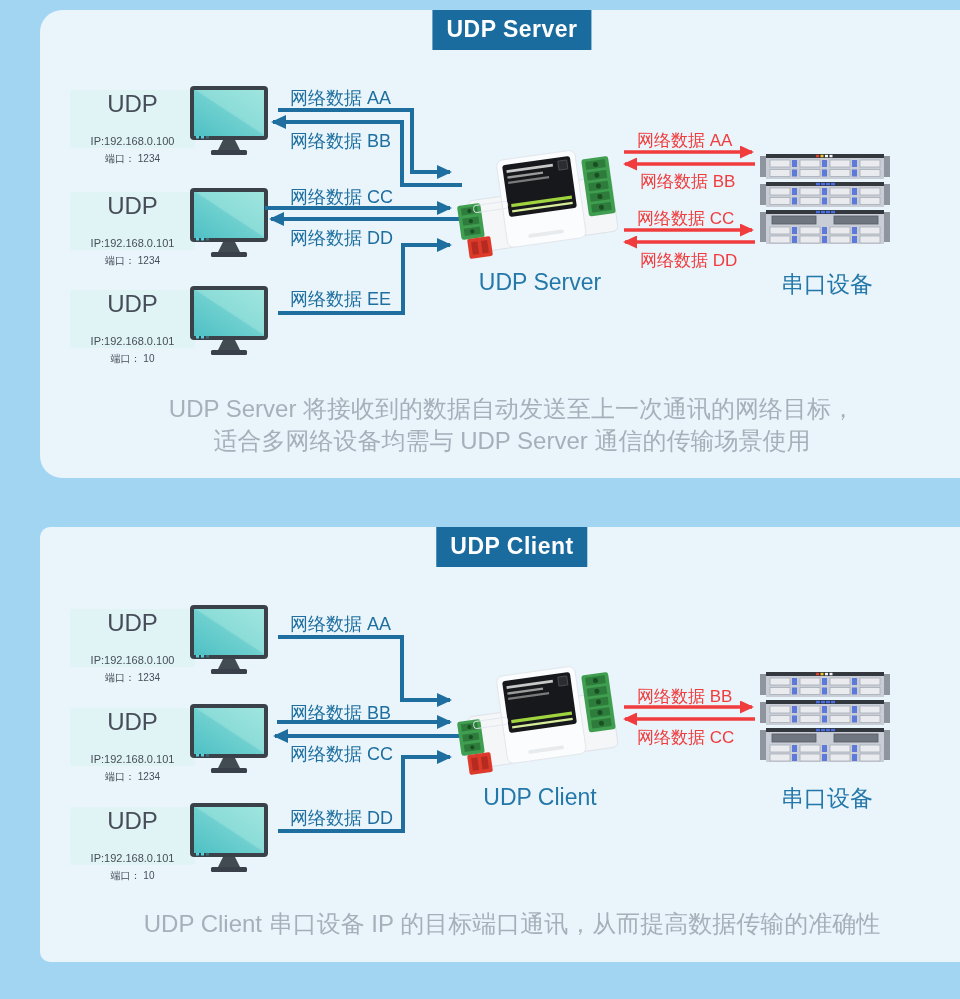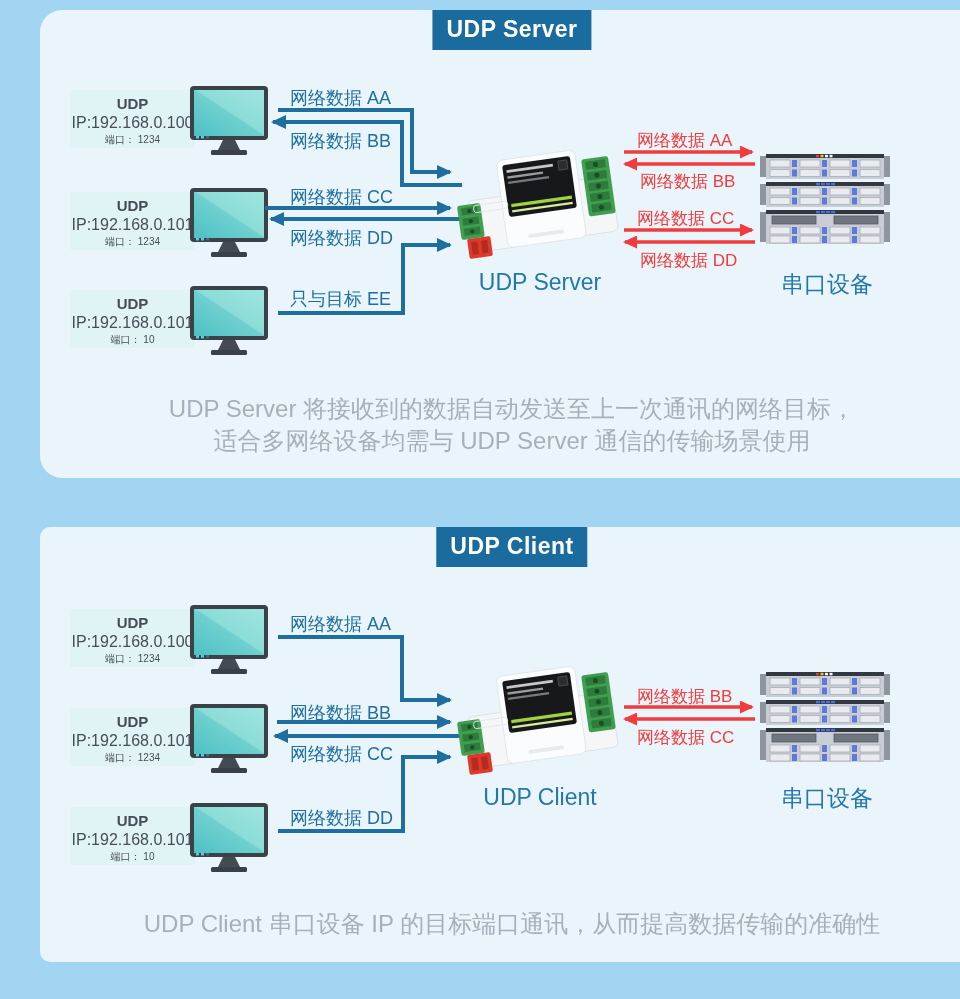--- a/index.html
+++ b/index.html
@@ -6,22 +6,22 @@
   body{font-family:"Liberation Sans","DejaVu Sans",sans-serif;}
   .canvas{position:relative;width:960px;height:999px;background:#a1d5f1;overflow:hidden;}
   .panel{position:absolute;left:40px;width:944px;background:#e9f4fb;border-radius:22px;}
   #panel-server{top:10px;height:468px;}
   #panel-client{top:527px;height:435px;border-radius:10px;}
   .panel-header{position:absolute;top:0;left:50%;transform:translateX(-50%);
     background:#1a6c9e;color:#ffffff;font-size:23px;font-weight:600;
     padding:6px 14px 7px;letter-spacing:.5px;white-space:nowrap;}
   .pc-box{position:absolute;left:30px;width:125px;height:58px;background:#e0f4f6;
     color:#474d58;text-align:center;border-radius:2px;box-sizing:border-box;padding-top:3px;}
-  .pc-name{font-size:15px;line-height:21px;font-weight:700;}
-  .pc-ip{font-size:16px;line-height:17px;}
+  .pc-name{font-size:24px;line-height:21px;font-weight:400;}
+  .pc-ip{font-size:11px;line-height:17px;margin-top:19px;}
   .pc-port{font-size:10px;line-height:17px;}
   .monitor{position:absolute;left:150px;}
   .flows{position:absolute;top:0;left:0;overflow:visible;}
   .net-label{position:absolute;color:#1e6f9f;font-size:18px;white-space:nowrap;}
   .red-label{position:absolute;color:#f03c3c;font-size:17px;white-space:nowrap;}
   .dev-label{position:absolute;color:#2478a9;font-size:23px;text-align:center;width:180px;white-space:nowrap;}
   .caption{position:absolute;left:0;width:100%;text-align:center;color:#a6b0ba;
     font-size:24px;line-height:32px;font-weight:400;}
   .device-svg{position:absolute;}
   .rack-svg{position:absolute;}
@@ -104,21 +104,21 @@
       <path d="M584,142 H712" fill="none" stroke="#f03c3c" stroke-width="3.5" marker-end="url(#mr1)"></path>
       <path d="M715,154 H585" fill="none" stroke="#f03c3c" stroke-width="3.5" marker-end="url(#mr1)"></path>
       <path d="M584,220 H712" fill="none" stroke="#f03c3c" stroke-width="3.5" marker-end="url(#mr1)"></path>
       <path d="M715,232 H585" fill="none" stroke="#f03c3c" stroke-width="3.5" marker-end="url(#mr1)"></path>
     </svg>
 
     <div class="net-label" style="left:250px;top:76px;">网络数据 AA</div>
     <div class="net-label" style="left:250px;top:119px;">网络数据 BB</div>
     <div class="net-label" style="left:250px;top:175px;">网络数据 CC</div>
     <div class="net-label" style="left:250px;top:216px;">网络数据 DD</div>
-    <div class="net-label" style="left:250px;top:277px;">只与目标 EE</div>
+    <div class="net-label" style="left:250px;top:277px;">网络数据 EE</div>
 
     <div class="red-label" style="left:597px;top:119px;">网络数据 AA</div>
     <div class="red-label" style="left:600px;top:160px;">网络数据 BB</div>
     <div class="red-label" style="left:597px;top:197px;">网络数据 CC</div>
     <div class="red-label" style="left:600px;top:239px;">网络数据 DD</div>
 
     <svg class="device-svg" style="left:412px;top:128px;" width="178" height="122" viewBox="0 0 198 134">
       <g transform="rotate(-8 99 72)">
         <rect x="128" y="52" width="52" height="62" rx="6" fill="#f4f6f8" stroke="#dde2e7"></rect>
         <rect x="18" y="58" width="50" height="58" rx="6" fill="#f4f6f8" stroke="#dde2e7"></rect>

